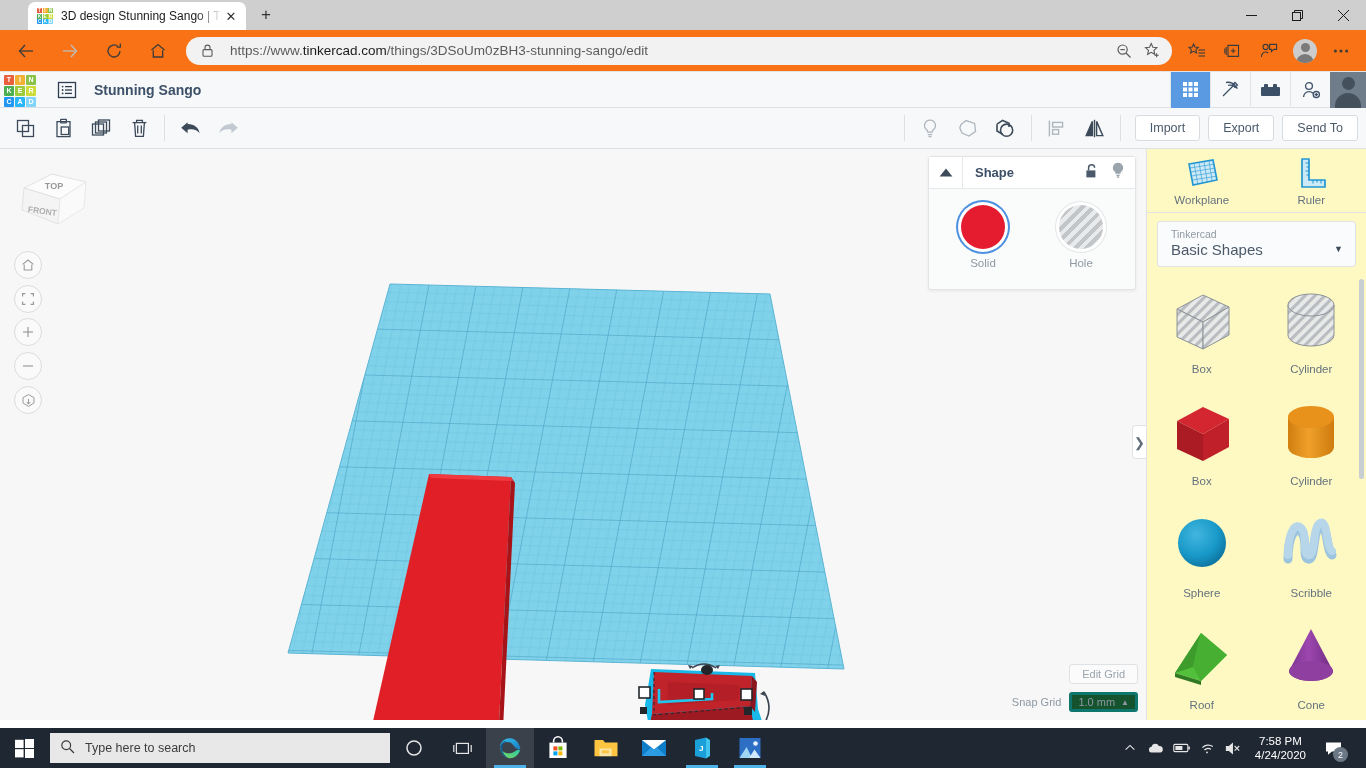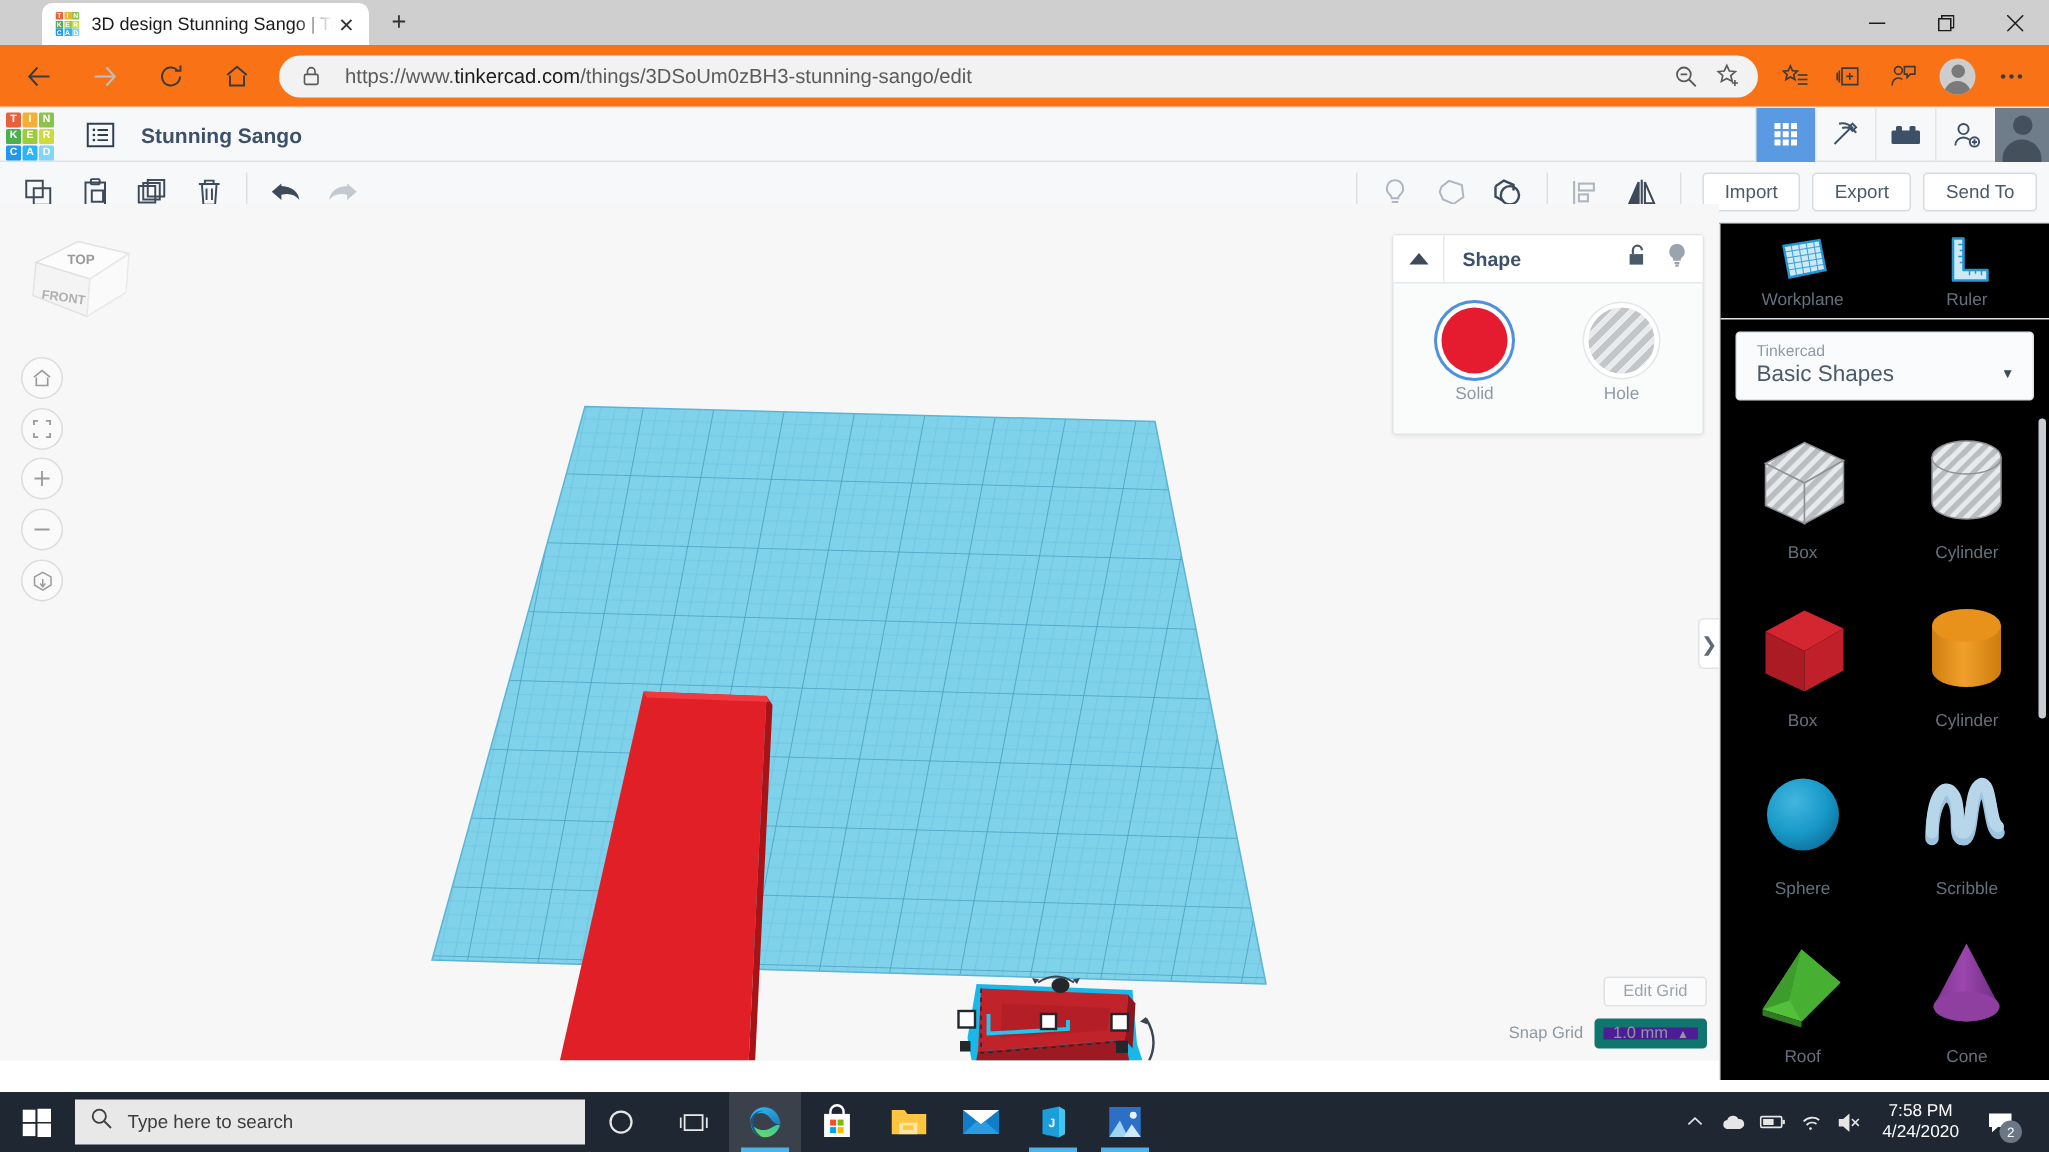--- a/index.html
+++ b/index.html
@@ -156,21 +156,21 @@
   .tcb.mid { color: #aeb6bf; }
   .tc-toolbar-right { margin-left: auto; display: flex; align-items: center; padding-right: 8px; }
   .tc-btn {
     height: 26px; padding: 0 14px; margin-left: 8px;
     border: 1px solid #d8dbdf; border-radius: 3px; background: #fff;
     font-size: 12.5px; color: #4a5a6a; display: flex; align-items: center;
   }
 
   
   .viewport {
-    position: absolute; top: 136px; left: 0; width: 1146px; height: 571px;
+    position: absolute; top: 149px; left: 0; width: 1146px; height: 571px;
     background: #f7f7f7; overflow: hidden;
   }
   .workplane-poly {
     position: absolute; left: 0; top: 0; width: 1146px; height: 571px;
   }
   .viewcube {
     position: absolute; left: 12px; top: 17px; width: 80px; height: 70px;
   }
   .navbtn {
     position: absolute; left: 14px; width: 28px; height: 28px;
@@ -182,21 +182,21 @@
     display: inline-flex; align-items: center; justify-content: center;
     height: 20px; padding: 0 12px; border: 1px solid #dfe2e5; border-radius: 3px;
     background: #fbfbfc; font-size: 11px; color: #9aa4ad;
   }
   .snap-row {
     display: flex; align-items: center; justify-content: flex-end; margin-top: 8px;
     font-size: 11px; color: #8d98a3;
   }
   .snap-select {
     margin-left: 8px; height: 20px; padding: 0 6px; min-width: 66px;
-    border: 6px solid #0f766e; border-radius: 3px; background: #4c1d95;
+    border: 3px solid #0f766e; border-radius: 3px; background: #14532d;
     display: flex; align-items: center; justify-content: space-between;
     font-size: 11px; color: #8d98a3; text-align: center;
   }
   .panel-collapse {
     position: absolute; right: 0; top: 276px; width: 14px; height: 34px;
     background: #fff; border: 1px solid #e1e4e7; border-right: 0;
     border-radius: 4px 0 0 4px;
     display: flex; align-items: center; justify-content: center;
     font-size: 13px; color: #5f6b78;
   }
@@ -226,21 +226,21 @@
   .sp-swatch.solid { background: #e51c30; box-shadow: 0 0 0 3px #fff, 0 0 0 5px #4d90e0; }
   .sp-swatch.hole {
     background: repeating-linear-gradient(135deg, #c3c6c9 0 4px, #e9eaec 4px 8px);
     box-shadow: 0 0 0 3px #fff, 0 0 0 4px #e4e6e8;
   }
   .sp-label { font-size: 11.5px; color: #8e99a4; }
 
   
   .sidebar {
     position: absolute; left: 1146px; top: 149px; width: 220px; height: 571px;
-    background: #000000; border-left: 1px solid #e0e3e6;
+    background: #fef9c3; border-left: 1px solid #e0e3e6;
   }
   .sb-tools { display: flex; height: 64px; border-bottom: 1px solid #e0e3e6; }
   .sb-tool {
     flex: 1 1 0; display: flex; flex-direction: column; align-items: center;
     justify-content: center; gap: 4px;
   }
   .sb-tool-label { font-size: 11.5px; color: #64727f; }
   .sb-dd-wrap { padding: 8px 10px 6px; }
   .sb-dd {
     background: #fafbfc; border: 1px solid #dfe2e5; border-radius: 3px;

